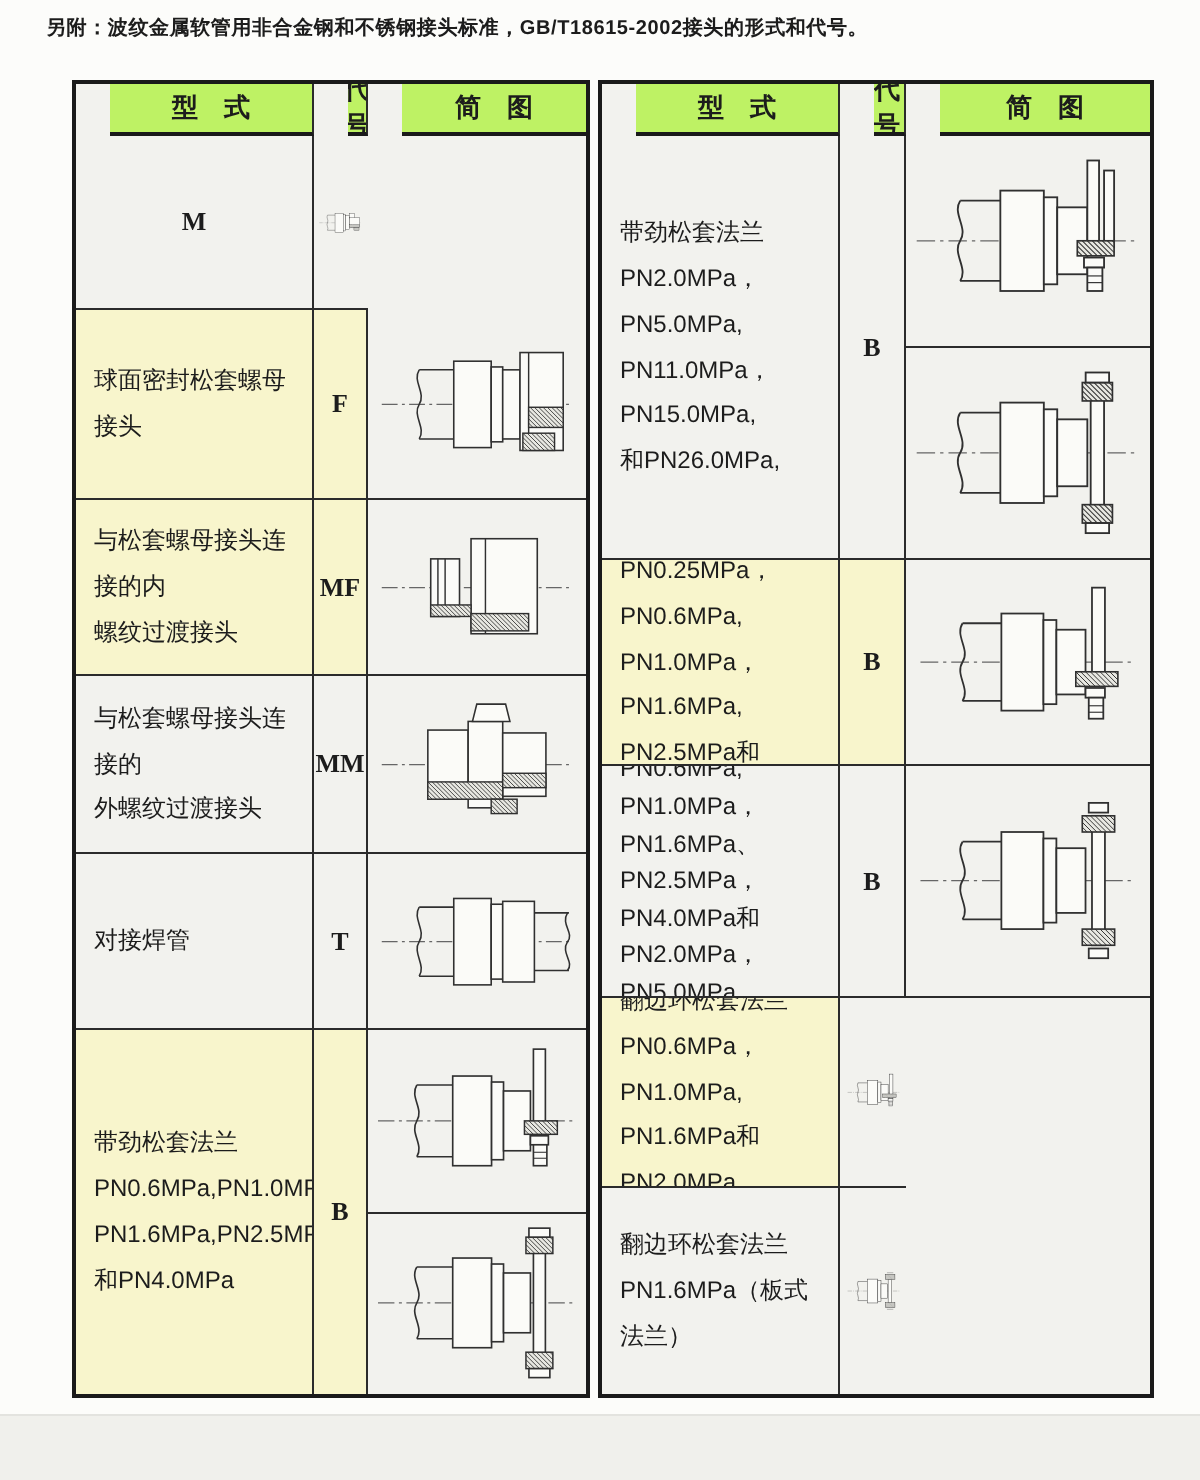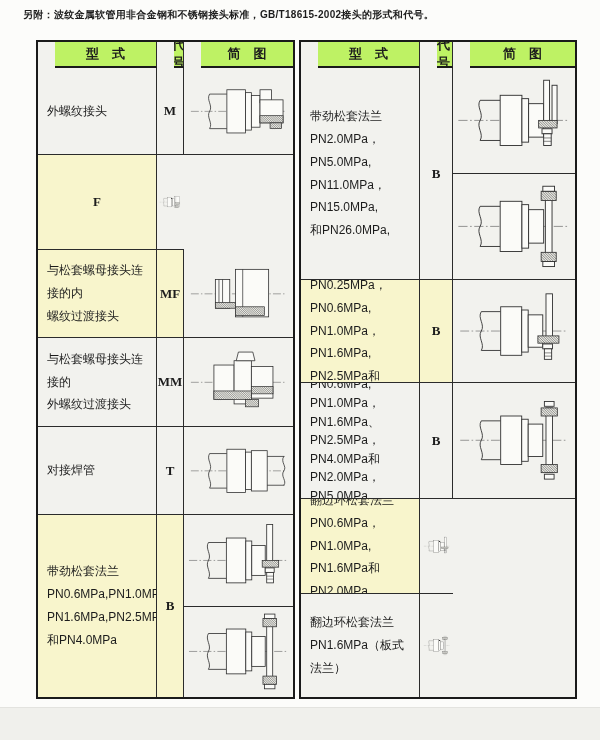--- a/index.html
+++ b/index.html
@@ -60,23 +60,20 @@
 <div class="page-title">另附：波纹金属软管用非合金钢和不锈钢接头标准，GB/T18615-2002接头的形式和代号。</div>
 
 <div class="tbl tbl-left">
   <div class="tr hdr">
     <div class="td th">型　式</div>
     <div class="td th">代号</div>
     <div class="td th">简　图</div>
   </div>
 
   <div class="tr" style="height:87px">
-    <div class="td type">
-        <span>外螺纹接头</span>
-      </div>
     <div class="td code">M</div>
     <div class="td diag">
         <div class="dwrap">
           <svg viewBox="0 0 140 100" preserveAspectRatio="xMidYMid meet" xmlns="http://www.w3.org/2000/svg">
             <line x1="4" y1="50" x2="136" y2="50" stroke="#666" stroke-width="0.8" stroke-dasharray="11 3 2 3"></line>
             <path d="M30 26 C25 34 35 42 30 50 C25 58 35 66 30 74" fill="none" stroke="#303030" stroke-width="1.1"></path>
             <line x1="30" y1="26" x2="54" y2="26" stroke="#303030" stroke-width="1.1"></line>
             <line x1="30" y1="74" x2="54" y2="74" stroke="#303030" stroke-width="1.1"></line>
             <rect x="54" y="20" width="26" height="60" fill="#fbfbf8" stroke="#303030" stroke-width="1.1"></rect>
             <rect x="80" y="24" width="8" height="52" fill="#fbfbf8" stroke="#303030" stroke-width="1.1"></rect>
@@ -104,20 +101,23 @@
             <line x1="118" y1="66" x2="126" y2="74" stroke="#303030" stroke-width="0.6"></line>
             <line x1="121" y1="66" x2="129" y2="74" stroke="#303030" stroke-width="0.6"></line>
             <line x1="124" y1="66" x2="130" y2="72" stroke="#303030" stroke-width="0.6"></line>
             <line x1="127" y1="66" x2="130" y2="69" stroke="#303030" stroke-width="0.6"></line>
           </svg>
         </div>
       </div>
   </div>
 
   <div class="tr" style="height:95px">
+    <div class="td type yellow">
+        <span>球面密封松套螺母接头</span>
+      </div>
     <div class="td code yellow">F</div>
     <div class="td diag">
         <div class="dwrap">
           <svg viewBox="0 0 140 100" preserveAspectRatio="xMidYMid meet" xmlns="http://www.w3.org/2000/svg">
             <line x1="4" y1="50" x2="136" y2="50" stroke="#666" stroke-width="0.8" stroke-dasharray="11 3 2 3"></line>
             <path d="M30 26 C25 34 35 42 30 50 C25 58 35 66 30 74" fill="none" stroke="#303030" stroke-width="1.1"></path>
             <line x1="30" y1="26" x2="54" y2="26" stroke="#303030" stroke-width="1.1"></line>
             <line x1="30" y1="74" x2="54" y2="74" stroke="#303030" stroke-width="1.1"></line>
             <rect x="54" y="20" width="26" height="60" fill="#fbfbf8" stroke="#303030" stroke-width="1.1"></rect>
             <rect x="80" y="24" width="8" height="52" fill="#fbfbf8" stroke="#303030" stroke-width="1.1"></rect>

